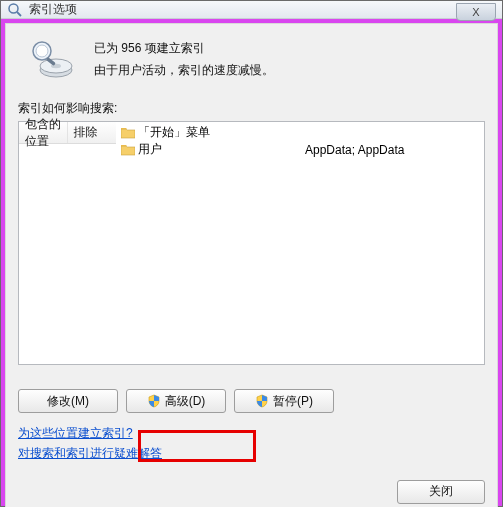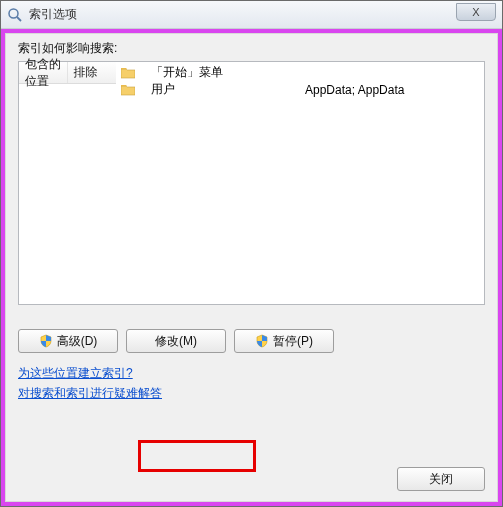--- a/index.html
+++ b/index.html
@@ -115,21 +115,21 @@
   .body-col {
     padding: 2px 4px;
     font-size: 12px;
   }
   .body-col.col1 { width: 50%; }
   .body-col.col2 { width: 50%; }
   .list-row {
     display: flex;
     align-items: center;
     height: 17px;
-    gap: 16px;
+    gap: 3px;
     padding-left: 1px;
   }
   .folder-icon {
     width: 14px; height: 12px;
   }
   .btn-row {
     display: flex;
     gap: 8px;
     margin-bottom: 6px;
     align-items: center;
@@ -191,20 +191,36 @@
       </svg>
     </span>
     <span class="title-text">索引选项</span>
     <div class="close-btn">
       <span>X</span>
     </div>
   </div>
 
   <div class="content">
 
+    <div class="summary">
+      <div class="summary-icon">
+        <svg viewBox="0 0 48 44" width="48" height="44">
+          <ellipse cx="28" cy="32" rx="16" ry="7" fill="#d7dde3" stroke="#9aa2ab" stroke-width="1"></ellipse>
+          <ellipse cx="28" cy="28" rx="16" ry="7" fill="#ecf0f4" stroke="#9aa2ab" stroke-width="1"></ellipse>
+          <ellipse cx="28" cy="28" rx="5" ry="2.2" fill="#c9d0d7"></ellipse>
+          <circle cx="14" cy="13" r="9" fill="#eef4fb" stroke="#7b8ea6" stroke-width="1.5"></circle>
+          <circle cx="14" cy="13" r="6" fill="#fefefe" stroke="#b8c5d5" stroke-width="1"></circle>
+          <rect x="20" y="19" width="10" height="3.5" rx="1.5" transform="rotate(38 20 19)" fill="#6b7c90"></rect>
+        </svg>
+      </div>
+      <div class="summary-text">
+        <div>已为 956 项建立索引</div>
+        <div>由于用户活动，索引的速度减慢。</div>
+      </div>
+    </div>
 
     <div class="section-label">索引如何影响搜索:</div>
 
     <div class="listbox">
       <div class="list-header">
         <div class="col-h col1">包含的位置</div>
         <div class="col-h col2">排除</div>
       </div>
       <div class="list-body">
         <div class="body-col col1">
@@ -231,31 +247,31 @@
           <div style="height:17px"></div>
           <div class="list-row">
             <span>AppData; AppData</span>
           </div>
         </div>
       </div>
     </div>
 
     <div class="btn-row">
       <button class="btn">
+        <span>修改(M)</span>
+      </button>
+      <button class="btn">
         <span class="shield">
           <svg viewBox="0 0 14 14" width="14" height="14">
             <path d="M7 1 L12 3 L12 7 C12 10 9.5 12.5 7 13 C4.5 12.5 2 10 2 7 L2 3 Z" fill="#ffd24a" stroke="#c79a17" stroke-width="0.6"></path>
             <path d="M7 1 L12 3 L12 7 L7 7 Z" fill="#3b8ae6"></path>
             <path d="M7 7 L7 13 C4.5 12.5 2 10 2 7 Z" fill="#3b8ae6"></path>
           </svg>
         </span>
         <span>高级(D)</span>
-      </button>
-      <button class="btn">
-        <span>修改(M)</span>
       </button>
       <button class="btn">
         <span class="shield">
           <svg viewBox="0 0 14 14" width="14" height="14">
             <path d="M7 1 L12 3 L12 7 C12 10 9.5 12.5 7 13 C4.5 12.5 2 10 2 7 L2 3 Z" fill="#ffd24a" stroke="#c79a17" stroke-width="0.6"></path>
             <path d="M7 1 L12 3 L12 7 L7 7 Z" fill="#3b8ae6"></path>
             <path d="M7 7 L7 13 C4.5 12.5 2 10 2 7 Z" fill="#3b8ae6"></path>
           </svg>
         </span>
         <span>暂停(P)</span>

